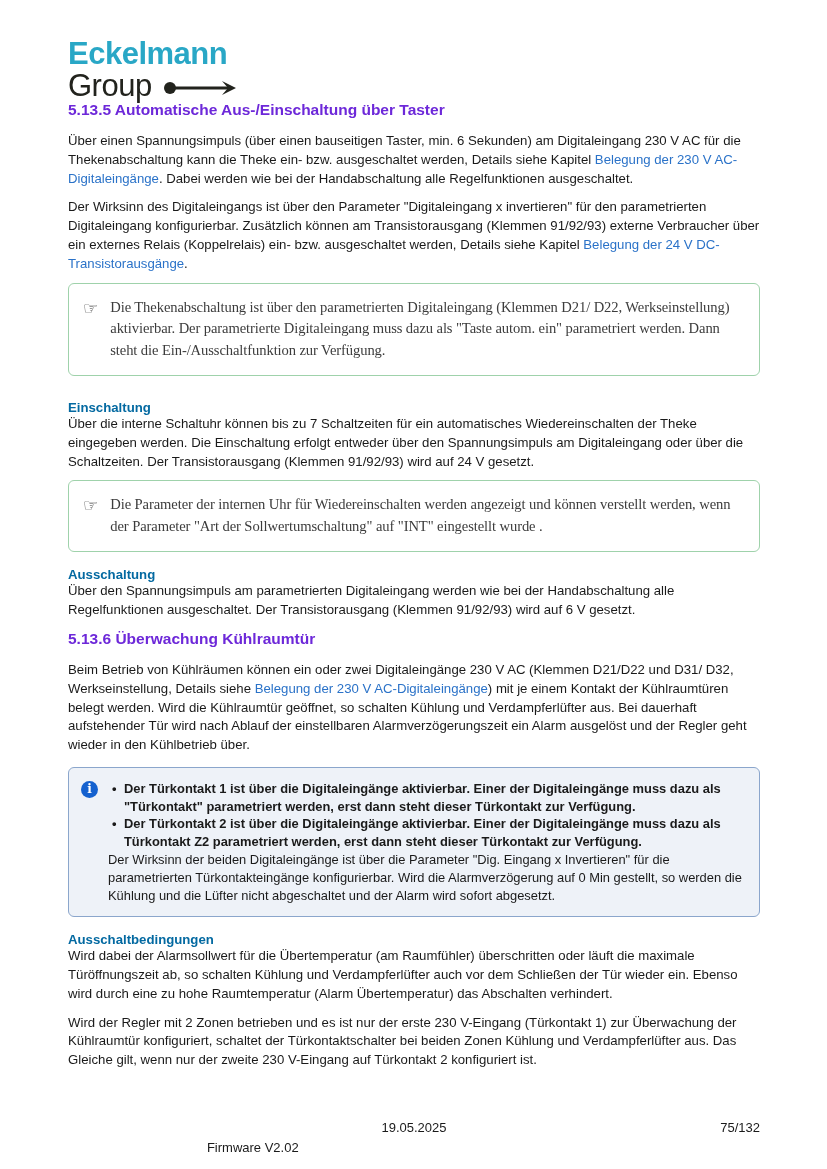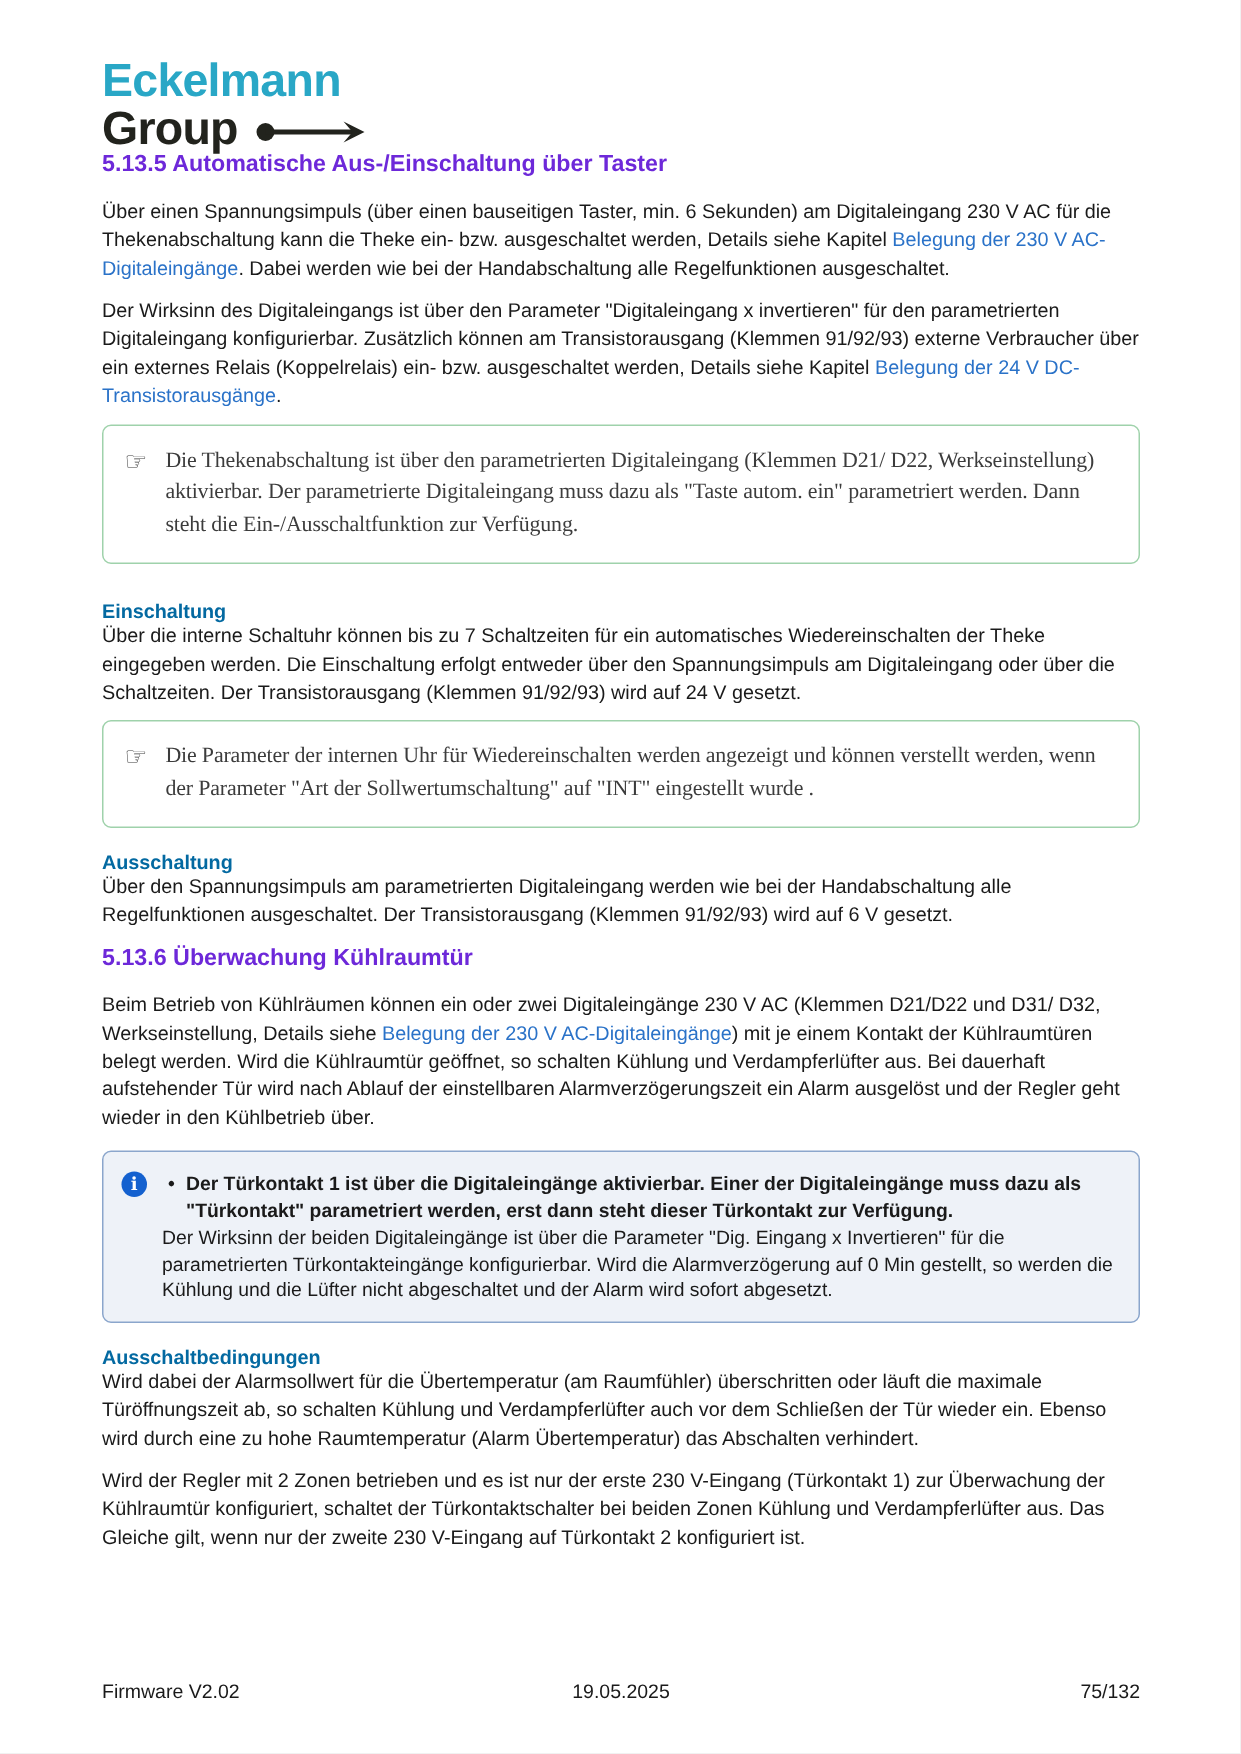--- a/index.html
+++ b/index.html
@@ -19,21 +19,21 @@
     width:692px;
   }
   
   .logo{margin-top:38px;line-height:1;}
   .logo-line1{
     font-size:31px;font-weight:bold;letter-spacing:-0.5px;
     color:#29a7c6;
   }
   .logo-line2{
     display:flex;align-items:center;gap:10px;
-    font-size:31px;font-weight:bold;letter-spacing:-0.5px;
+    font-size:31px;font-weight:normal;letter-spacing:-0.5px;
     color:#22231d;margin-top:1px;
   }
   .logo-arrow{display:inline-block;margin-top:4px;}
   
   h1.sec{
     font-size:15.5px;font-weight:bold;color:#6d28d9;
     margin:0 0 13px 0;
   }
   .sec1-h{margin-top:39px;}
   .sec2-h{margin-top:26px;}
@@ -89,21 +89,21 @@
     content:"\2022";position:absolute;left:-12px;top:0;color:#1a1a1a;
   }
   .infobody .itail{margin:0;}
   
   .footer{
     position:absolute;left:68px;top:1120px;width:692px;
     display:flex;justify-content:space-between;
     font-size:13px;color:#1a1a1a;
   }
   .footer .fc{flex:1;text-align:center;}
-  .footer .fl{flex:1;text-align:left;}
+  .footer .fl{flex:1;text-align:right;margin-top:20px;}
   .footer .fr{flex:1;text-align:right;}
 </style>
 </head>
 <body>
 
 <div class="page">
   <div class="content">
 
     <div class="logo">
       <div class="logo-line1">Eckelmann</div>
@@ -140,20 +140,21 @@
 
     <h1 class="sec sec2-h">5.13.6  Überwachung Kühlraumtür</h1>
 
     <p class="body nm">Beim Betrieb von Kühlräumen können ein oder zwei  Digitaleingänge 230 V AC (Klemmen D21/D22 und D31/ D32, Werkseinstellung, Details siehe <a class="doc-link" href="#">Belegung der 230 V AC-Digitaleingänge</a>) mit je einem Kontakt der Kühlraumtüren belegt werden. Wird die Kühlraumtür geöffnet, so schalten Kühlung und Verdampferlüfter aus. Bei dauerhaft aufstehender Tür wird nach Ablauf der einstellbaren Alarmverzögerungszeit ein Alarm ausgelöst und der Regler geht wieder in den Kühlbetrieb über.</p>
 
     <div class="infobox">
       <div class="info-icon">i</div>
       <div class="infobody">
         <ul>
           <li>Der Türkontakt 1 ist über die Digitaleingänge aktivierbar. Einer der Digitaleingänge muss dazu als "Türkontakt" parametriert werden, erst dann steht dieser Türkontakt zur Verfügung.</li>
+          <li>Der Türkontakt 2 ist über die Digitaleingänge aktivierbar. Einer der Digitaleingänge muss dazu als Türkontakt Z2 parametriert werden, erst dann steht dieser Türkontakt zur Verfügung.</li>
         </ul>
         <p class="itail">Der Wirksinn der beiden Digitaleingänge ist über die Parameter "Dig. Eingang x Invertieren" für die parametrierten Türkontakteingänge konfigurierbar. Wird die Alarmverzögerung auf 0 Min gestellt, so werden die Kühlung und die Lüfter nicht abgeschaltet und der Alarm wird sofort abgesetzt.</p>
       </div>
     </div>
 
     <div class="subhead tight">Ausschaltbedingungen</div>
     <p class="body">Wird dabei der Alarmsollwert für die Übertemperatur (am Raumfühler) überschritten oder läuft die maximale Türöffnungszeit ab, so schalten Kühlung und Verdampferlüfter auch vor dem Schließen der Tür wieder ein. Ebenso wird durch eine zu hohe Raumtemperatur (Alarm Übertemperatur) das Abschalten verhindert.</p>
     <p class="body">Wird der Regler mit 2 Zonen betrieben und es ist nur der erste 230 V-Eingang (Türkontakt 1) zur Überwachung der Kühlraumtür konfiguriert, schaltet der Türkontaktschalter bei beiden Zonen Kühlung und Verdampferlüfter aus. Das Gleiche gilt, wenn nur der zweite 230 V-Eingang auf Türkontakt 2 konfiguriert ist.</p>
 
   </div>

